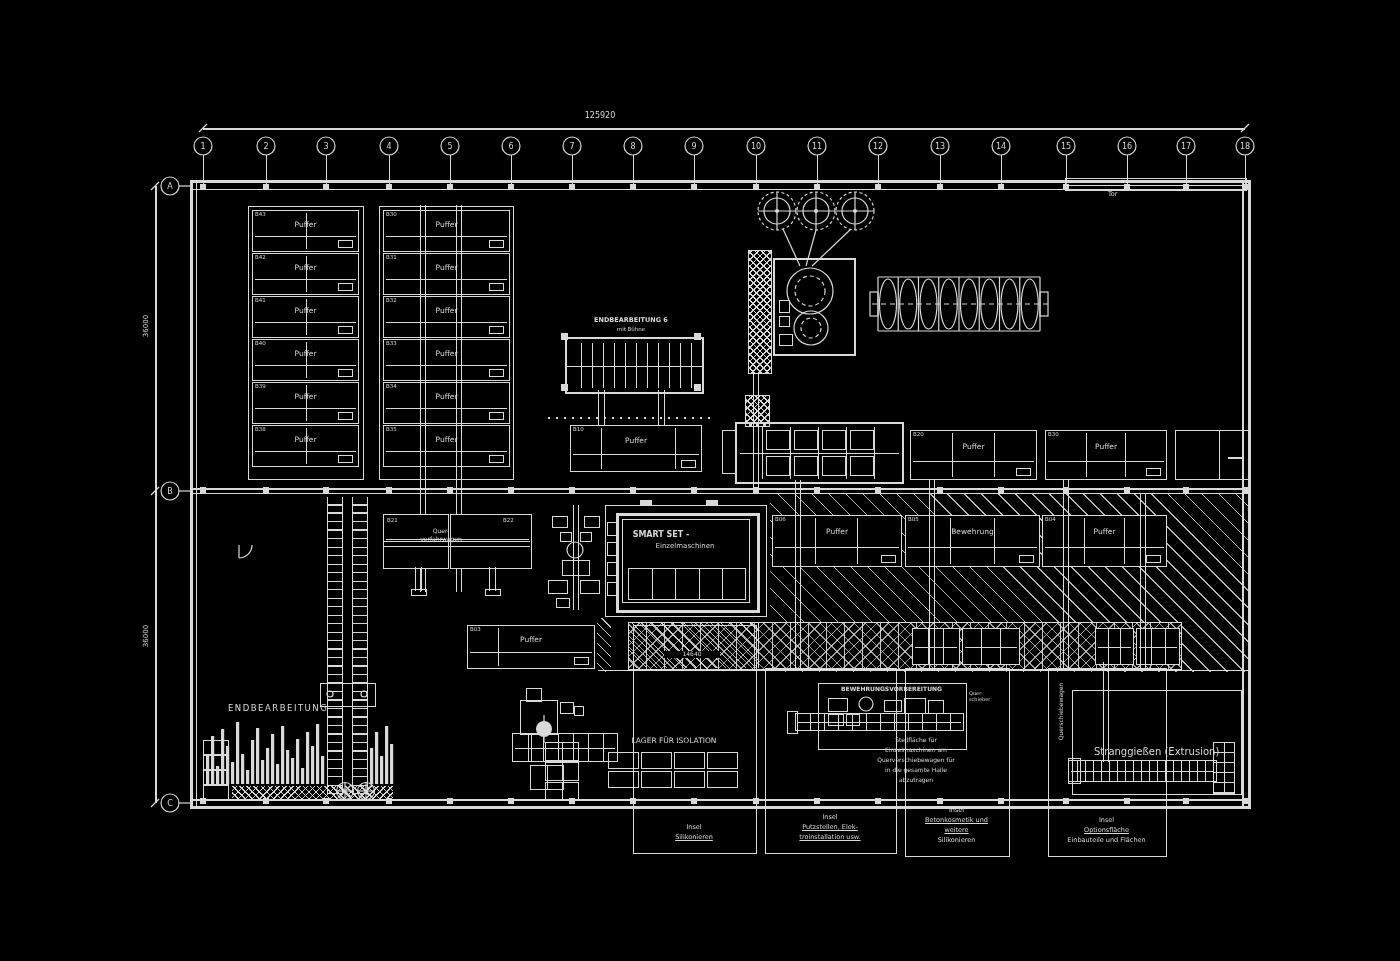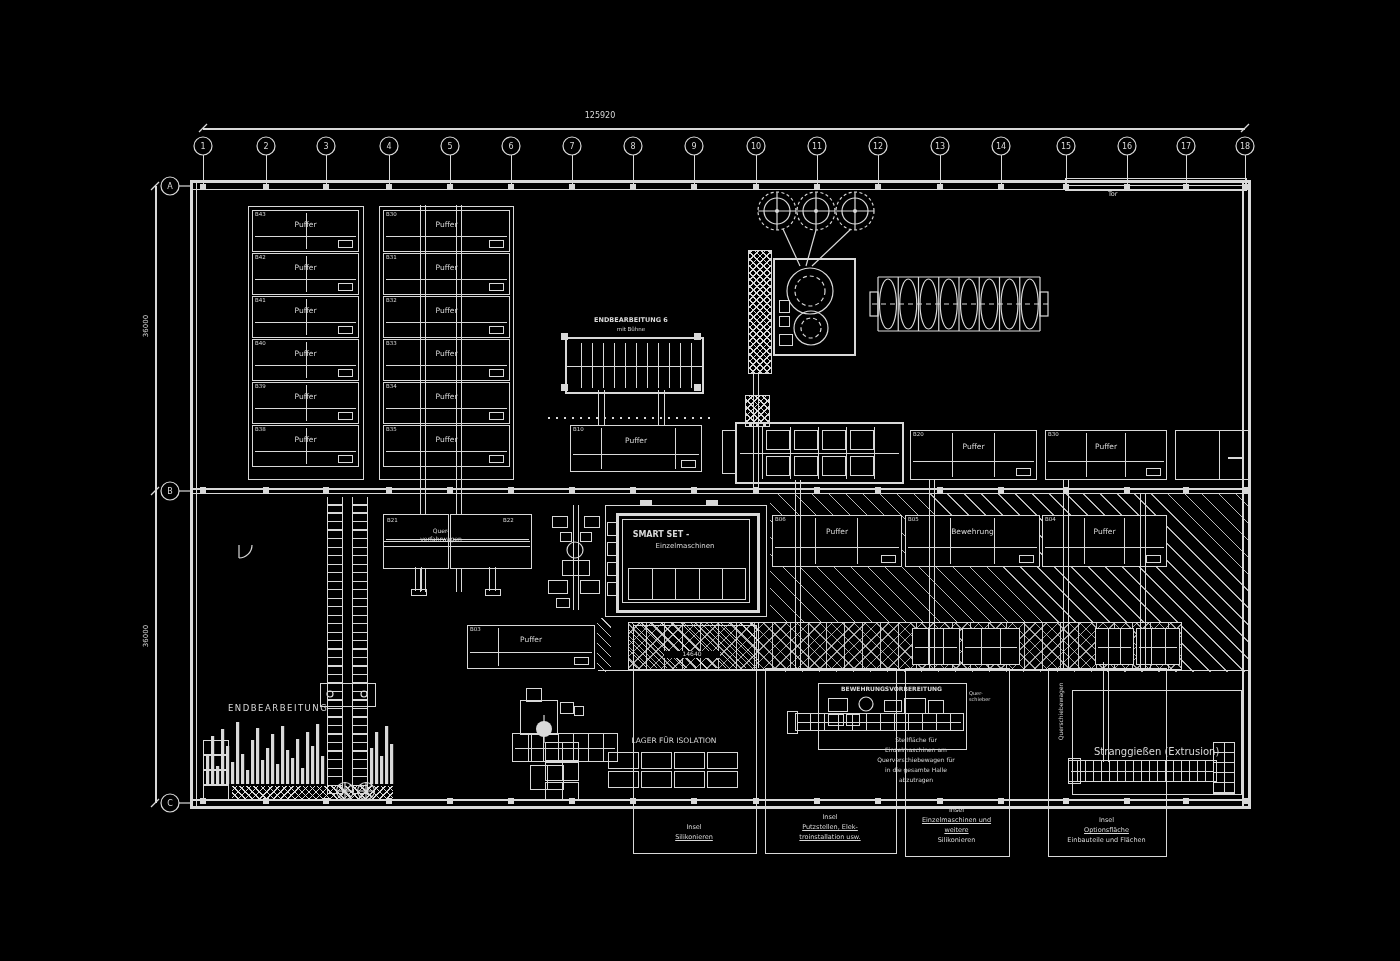--- a/index.html
+++ b/index.html
@@ -477,21 +477,21 @@
     <div class="abs txt2 ctr" style="left: 857px; top: 777px; width: 118px; font-size: 6px; z-index: 6;">abzutragen</div>
     <div class="abs obox" style="left: 633px; top: 625px; width: 122px; height: 227px; border-width: 1.2px;"></div>
     <div class="abs txt2 ctr" style="left: 633px; top: 824px; width: 122px; font-size: 6.5px; z-index: 6;">Insel</div>
     <div class="abs txt2 ctr u" style="left: 633px; top: 834px; width: 122px; font-size: 6.5px; z-index: 6;">Silikonieren</div>
     <div class="abs obox" style="left: 765px; top: 668px; width: 130px; height: 184px; border-width: 1.2px;"></div>
     <div class="abs txt2 ctr" style="left: 765px; top: 814px; width: 130px; font-size: 6.5px; z-index: 6;">Insel</div>
     <div class="abs txt2 ctr u" style="left: 765px; top: 824px; width: 130px; font-size: 6.5px; z-index: 6;">Putzstellen, Elek-</div>
     <div class="abs txt2 ctr u" style="left: 765px; top: 834px; width: 130px; font-size: 6.5px; z-index: 6;">troinstallation usw.</div>
     <div class="abs obox" style="left: 905px; top: 668px; width: 103px; height: 187px; border-width: 1.2px;"></div>
     <div class="abs txt2 ctr" style="left: 905px; top: 807px; width: 103px; font-size: 6.5px; z-index: 6;">Insel</div>
-    <div class="abs txt2 ctr u" style="left: 905px; top: 817px; width: 103px; font-size: 6.5px; z-index: 6;">Einzelmaschinen und</div>
+    <div class="abs txt2 ctr u" style="left: 905px; top: 817px; width: 103px; font-size: 6.5px; z-index: 6;">Betonkosmetik und</div>
     <div class="abs txt2 ctr u" style="left: 905px; top: 827px; width: 103px; font-size: 6.5px; z-index: 6;">weitere</div>
     <div class="abs txt2 ctr" style="left: 905px; top: 837px; width: 103px; font-size: 6.5px; z-index: 6;">Silikonieren</div>
     <div class="abs obox" style="left: 1048px; top: 668px; width: 117px; height: 187px; border-width: 1.2px;"></div>
     <div class="abs txt2 ctr" style="left: 1048px; top: 817px; width: 117px; font-size: 6.5px; z-index: 6;">Insel</div>
     <div class="abs txt2 ctr u" style="left: 1048px; top: 827px; width: 117px; font-size: 6.5px; z-index: 6;">Optionsfläche</div>
     <div class="abs txt2 ctr" style="left: 1048px; top: 837px; width: 117px; font-size: 6.5px; z-index: 6;">Einbauteile und Flächen</div>
     <div class="abs obox" style="left: 1072px; top: 690px; width: 168px; height: 103px; border-width: 1px;"></div>
     <div class="abs ln" style="left: 1103px; top: 662px; width: 1px; height: 100px;"></div>
     <div class="abs ln" style="left: 1108px; top: 662px; width: 1px; height: 100px;"></div>
     <div class="abs obox" style="left: 1068px; top: 760px; width: 147px; height: 20px;">

